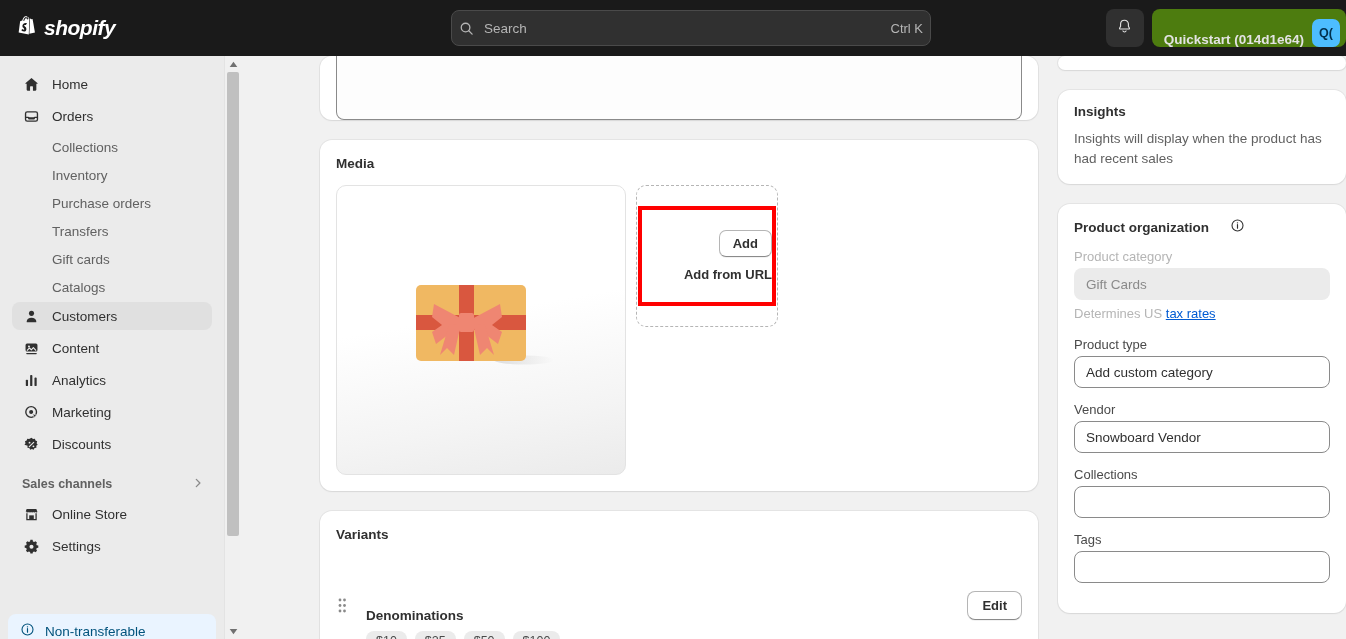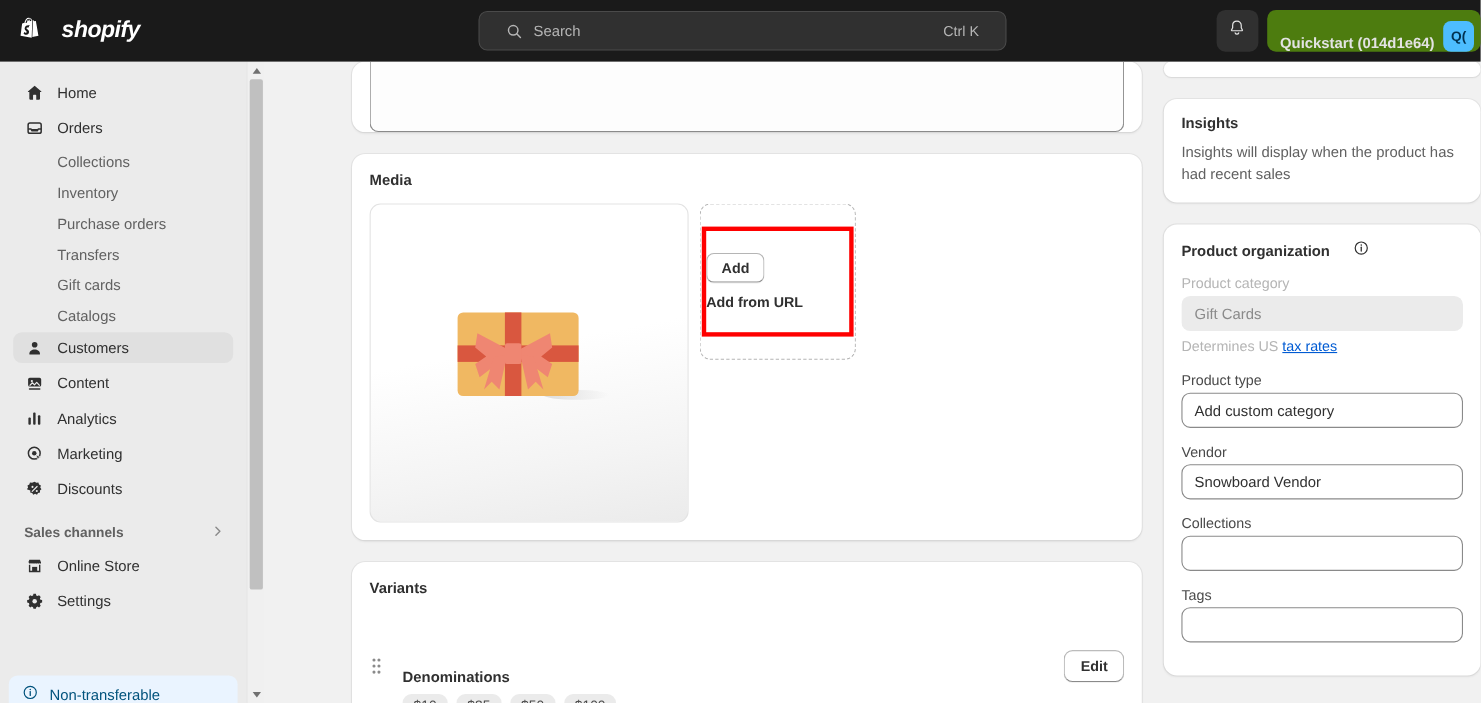--- a/index.html
+++ b/index.html
@@ -14,40 +14,40 @@
 
   
   #topbar {
     position: absolute; top: 0; left: 0;
     width: 1346px; height: 56px;
     background: #1a1a1a;
     display: flex; align-items: center;
     z-index: 50;
   }
   #brand {
-    display: flex; align-items: center; gap: 16px;
+    display: flex; align-items: center; gap: 4px;
     margin-left: 18px; width: 200px;
   }
   #brand .logo-glyph {
     width: 22px; height: 25px;
     display: flex; align-items: center; justify-content: center;
   }
   #brand .wordmark {
     color: #fff; font-size: 21px; font-weight: 700;
     font-style: italic; letter-spacing: -0.5px;
   }
 
   #search-wrap {
-    position: absolute; left: 435px; top: 10px;
+    position: absolute; left: 451px; top: 10px;
     width: 480px; height: 36px;
     background: #303030;
     border: 1px solid #4a4a4a;
     border-radius: 8px;
     display: flex; align-items: center;
-    padding: 0 24px;
+    padding: 0 7px;
   }
   #search-wrap .s-icon { margin-right: 10px; display: flex; }
   #search-wrap .s-placeholder {
     color: #b5b5b5; font-size: 13.5px; flex: 1;
   }
   #search-wrap .s-kbd { color: #b5b5b5; font-size: 13px; }
 
   #topbar-right {
     position: absolute; right: 0; top: 8px;
     display: flex; align-items: center; gap: 8px;
@@ -194,21 +194,21 @@
     border: 1px dashed #b5b5b5;
     border-radius: 10px;
     display: flex; align-items: center; justify-content: center;
     background: #fff;
   }
   .redbox {
     width: 138px; height: 100px;
     border: 4px solid #ff0000;
     background: #fff;
     display: flex; flex-direction: column;
-    align-items: flex-start; justify-content: center;
+    align-items: flex-end; justify-content: center;
     gap: 10px;
   }
   .add-btn {
     background: #fff;
     border: 1px solid #b5b5b5;
     border-bottom-color: #8a8a8a;
     border-radius: 7px;
     padding: 5px 13px;
     font-size: 13px; font-weight: 650; color: #303030;
     box-shadow: 0 1px 0 rgba(0,0,0,0.05);

